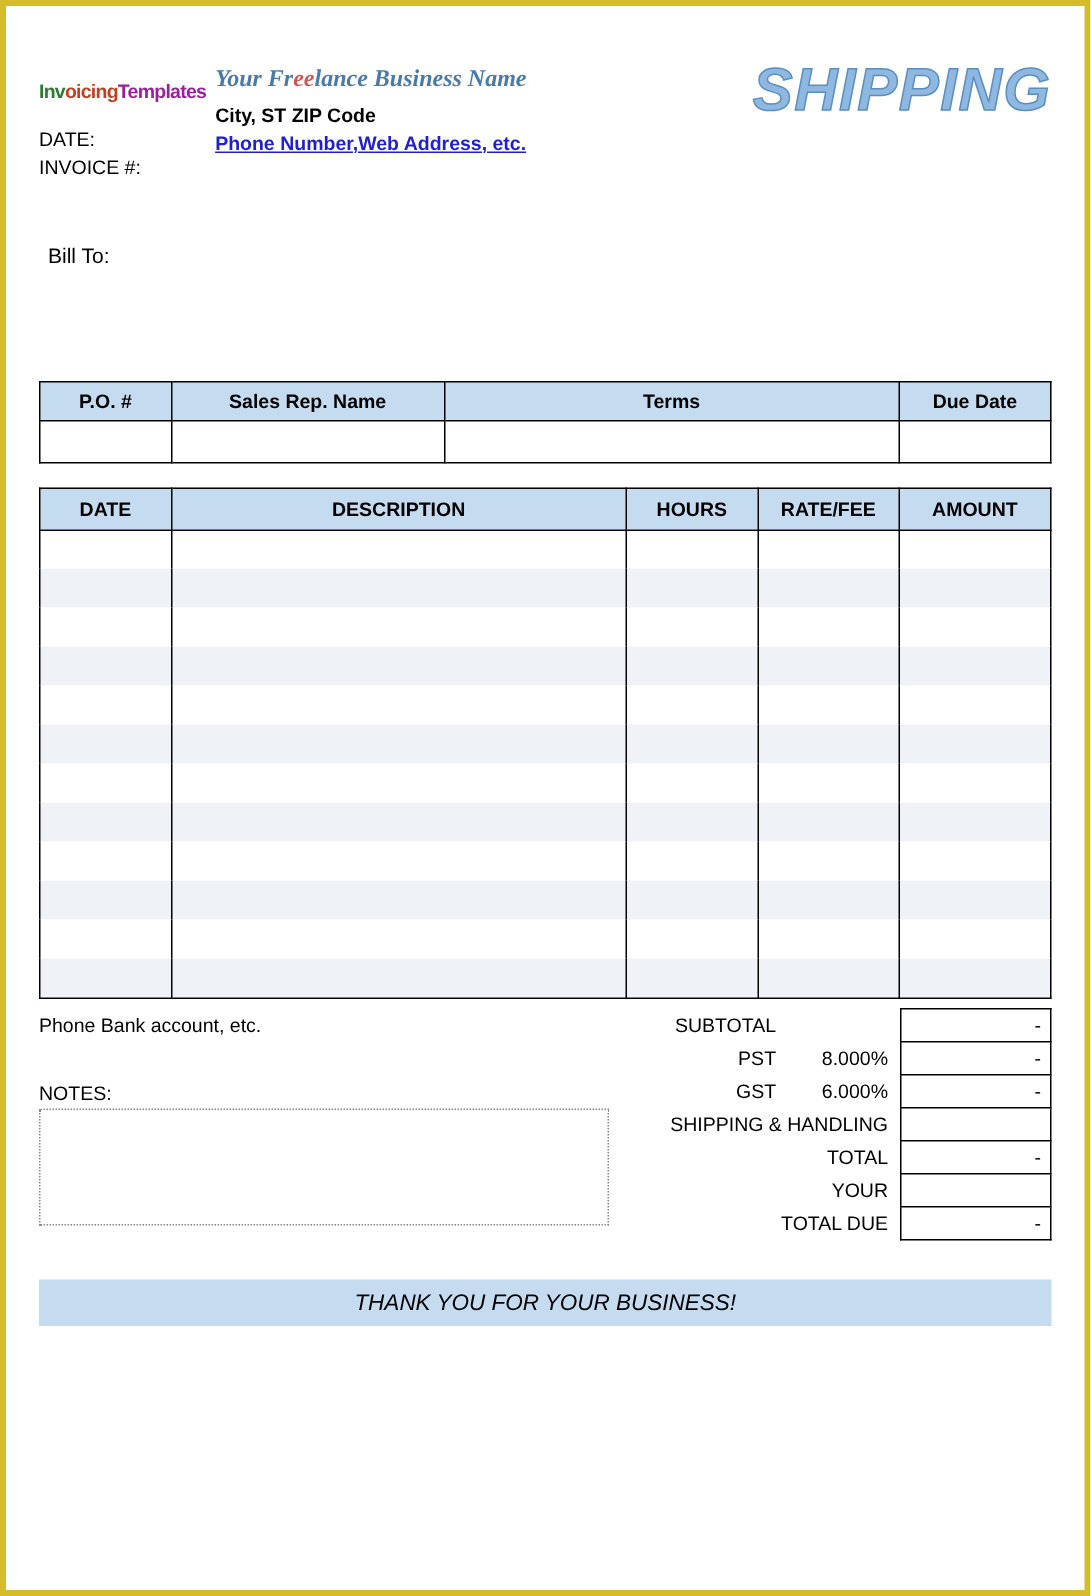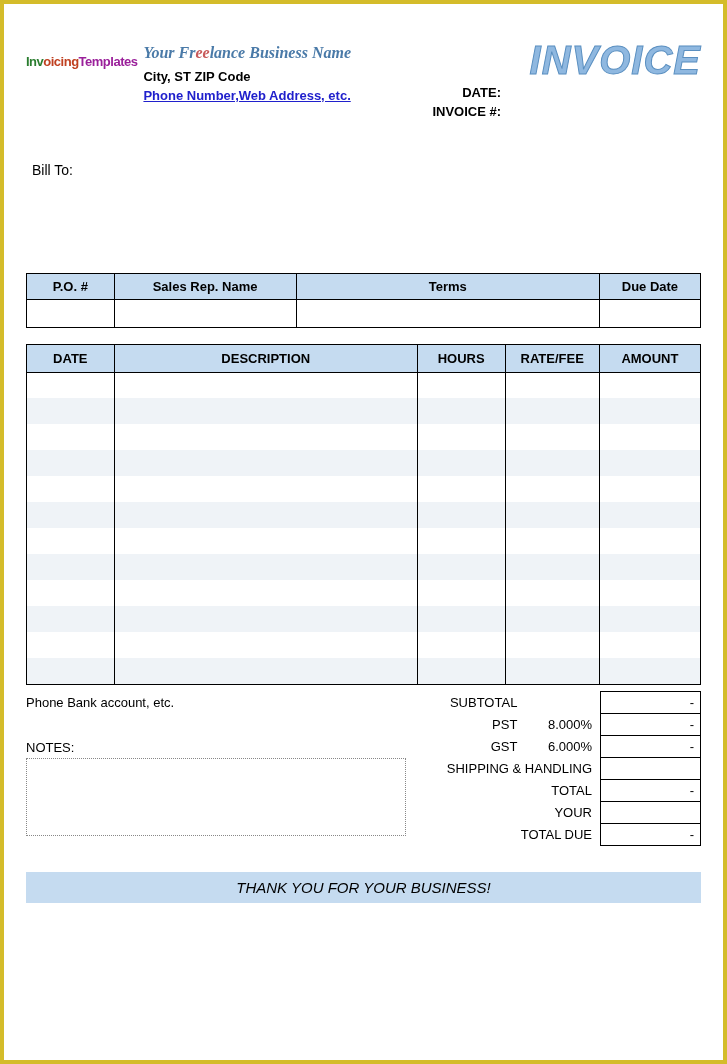--- a/index.html
+++ b/index.html
@@ -13,22 +13,22 @@
   .logo-text .oic { color: #c04020; }
   .logo-text .temp { color: #9a1f9a; }
   .header-text { line-height: 1.4; }
   .biz-name { font-size: 16px; font-weight: bold; font-style: italic; font-family: Georgia, serif; margin-top: 18px; margin-bottom: 4px; }
   .biz-name .part1 { color: #4a7aa8; }
   .biz-name .part2 { color: #c85a5a; }
   .biz-name .part3 { color: #4a7aa8; }
   .addr { font-size: 13px; font-weight: bold; color: #000; }
   .contact { font-size: 13px; font-weight: bold; color: #2020cc; text-decoration: underline; }
   .invoice-title { font-size: 40px; font-weight: 900; color: #8fb8e0; font-style: italic; letter-spacing: 1px; -webkit-text-stroke: 1px #5a8fc0; margin-top: 14px; font-family: Arial Black, Arial, sans-serif; }
-  .date-block { text-align: right; margin-top: -30px; margin-bottom: 40px; padding-right: 200px; font-size: 13px; line-height: 1.5; font-weight: bold; }
-  .bill-to { font-size: 14px; margin-bottom: 95px; margin-left: 6px; }
+  .date-block { text-align: left; margin-top: -30px; margin-bottom: 40px; padding-right: 200px; font-size: 13px; line-height: 1.5; }
+  .bill-to { font-size: 14px; margin-bottom: 76px; margin-left: 6px; }
   table { border-collapse: collapse; width: 100%; }
   .info-table { margin-bottom: 16px; }
   .info-table th { background: #c5dbf0; border: 1px solid #000; font-size: 13px; font-weight: bold; padding: 5px 6px; text-align: center; }
   .info-table td { border: 1px solid #000; height: 28px; }
   .info-table .col-po { width: 13%; }
   .info-table .col-rep { width: 27%; }
   .info-table .col-terms { width: 45%; }
   .info-table .col-due { width: 15%; }
   .items-table th { background: #c5dbf0; border: 1px solid #000; font-size: 13px; font-weight: bold; padding: 6px; text-align: center; }
   .items-table td { height: 26px; font-size: 12px; }
@@ -65,21 +65,21 @@
         </span>
       </div>
       <div class="header-text">
         <div class="biz-name">
           <span class="part1">Your Fr</span><span class="part2">ee</span><span class="part3">lance Business Name</span>
         </div>
         <div class="addr">City, ST  ZIP Code</div>
         <div class="contact">Phone Number,Web Address, etc.</div>
       </div>
     </div>
-    <div class="invoice-title">INVOICE</div>
+    <div class="invoice-title">SHIPPING</div>
   </div>
 
   <div class="date-block">
     <div>DATE:</div>
     <div>INVOICE #:</div>
   </div>
 
   <div class="bill-to">Bill To:</div>
 
   <table class="info-table">

